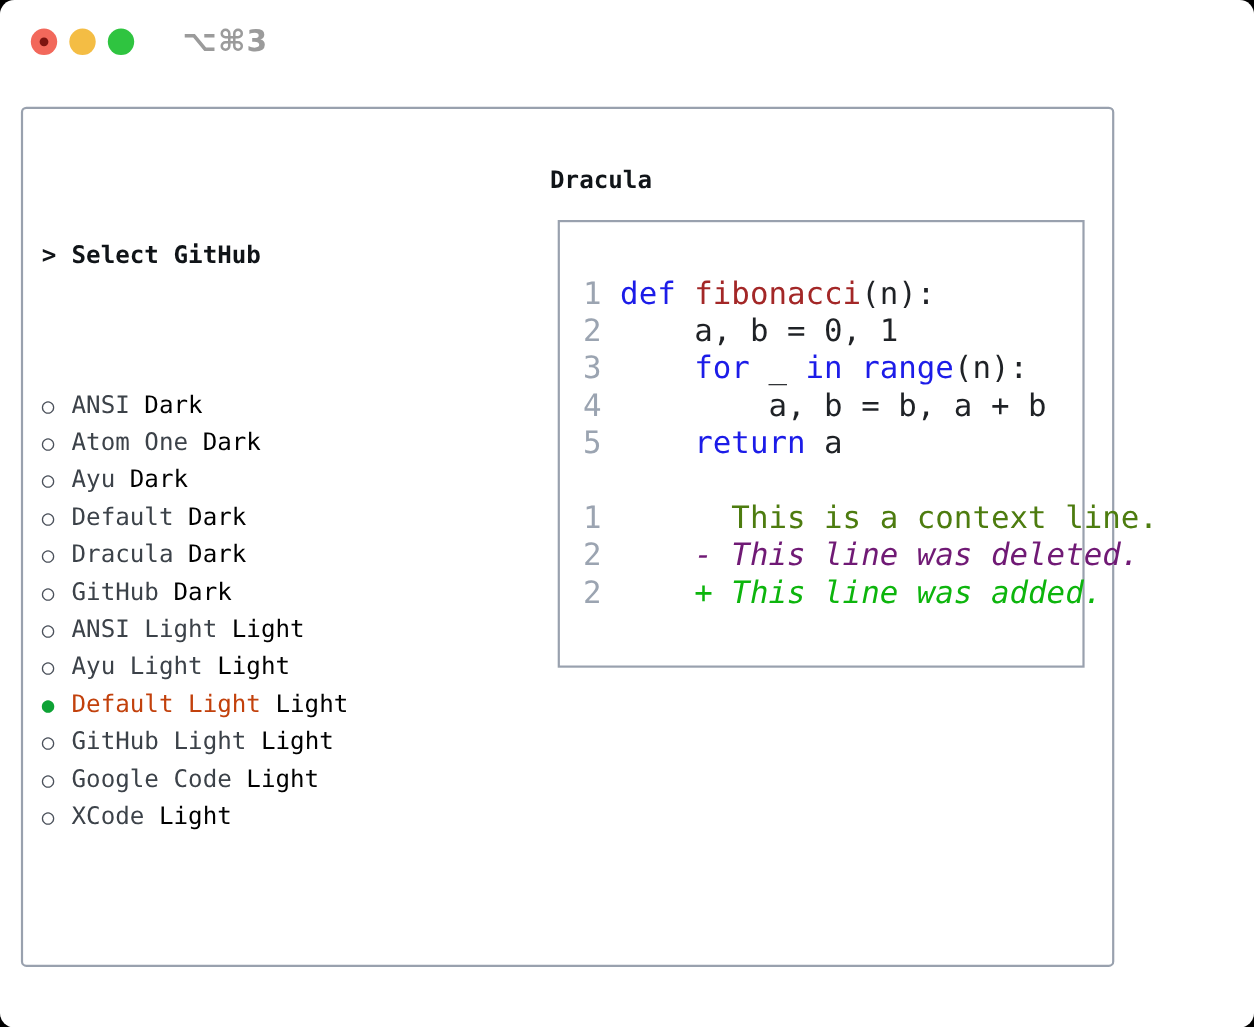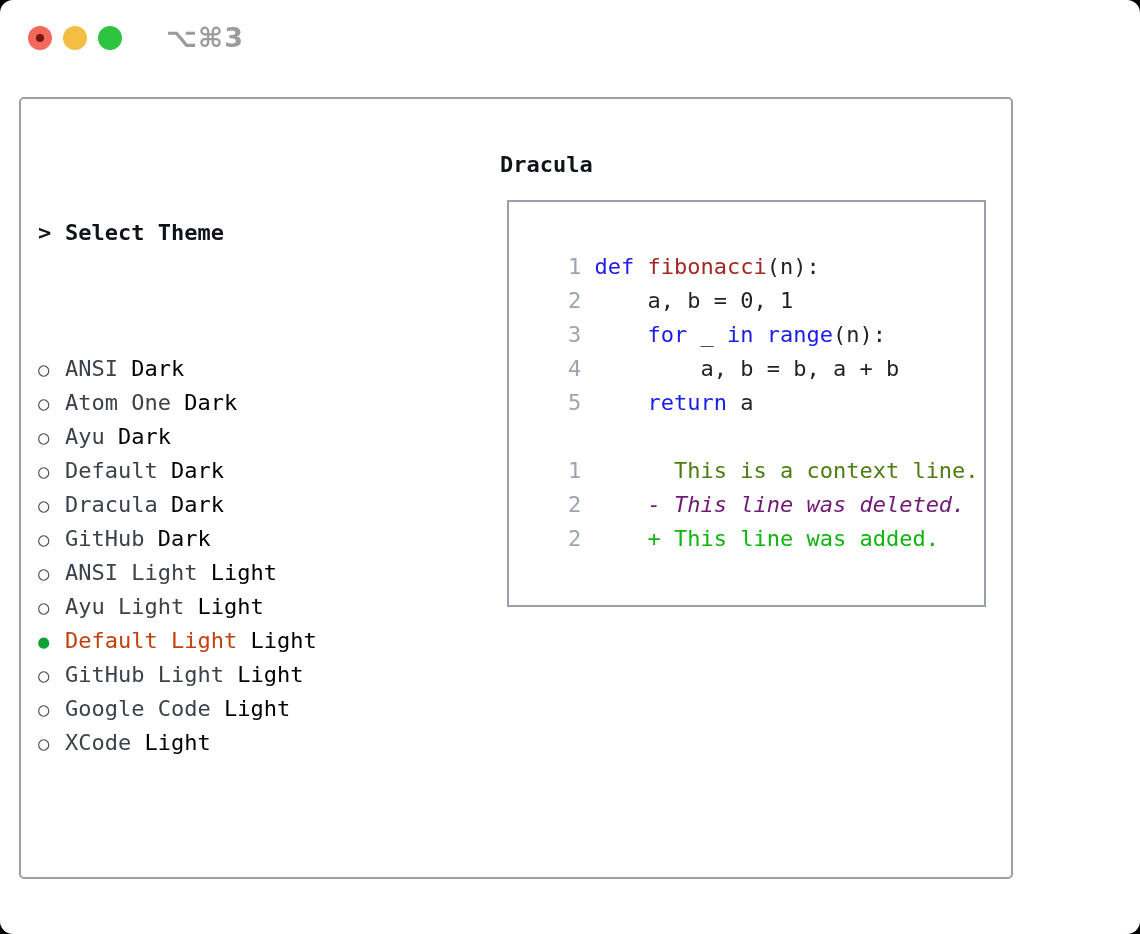--- a/index.html
+++ b/index.html
@@ -24,48 +24,48 @@
   .marker.caret{font-size:22px;font-weight:bold;color:#101418;}
   .marker.selmark{color:#0ea235;}
   .hdr{font-weight:bold;color:#101418;}
   .name{color:#3c4249;margin-top:28px;}
   .sel{color:#c2410c;}
   .dim{color:#000000;}
   .spacer{height:34px;}
   
   .preview-hdr{position:absolute;left:479px;top:49px;font-size:22px;line-height:34px;font-weight:bold;color:#101418;}
   .preview-box{position:absolute;left:486px;top:101px;width:475px;height:403px;border:2px solid #99a1ae;background:#fff;}
-  .code{position:absolute;left:21px;top:48px;font-size:22px;line-height:34px;white-space:pre;margin-left:38px;}
+  .code{position:absolute;left:21px;top:48px;font-size:28px;line-height:34px;white-space:pre;}
   .pline{height:34px;white-space:pre;}
   .ln{color:#9ba4b1;}
   .kw{color:#1c1ce8;}
   .fn{color:#a32727;}
   .pl{color:#1f2226;}
   .ctx{color:#4d7c0f;}
   .del{color:#701a75;font-style:italic;}
-  .add{color:#0db50d;}
+  .add{color:#0db50d;font-style:italic;}
 </style>
 </head>
 <body>
 
 <div class="window">
 
   <div class="titlebar">
     <span class="light light-close">
         <span class="dot"></span>
       </span>
     <span class="light light-min"></span>
     <span class="light light-max"></span>
     <span class="win-title">⌥⌘3</span>
   </div>
 
   <div class="panel">
 
     <div class="leftcol">
-      <div class="row"><span class="marker caret">&gt;</span><span class="hdr">Select Theme</span></div>
+      <div class="row"><span class="marker caret">&gt;</span><span class="hdr">Select GitHub</span></div>
 
       <div><div class="row"><span class="marker">○</span><span class="name">ANSI</span><span class="dim"> Dark</span></div><div class="row"><span class="marker">○</span><span class="name">Atom One</span><span class="dim"> Dark</span></div><div class="row"><span class="marker">○</span><span class="name">Ayu</span><span class="dim"> Dark</span></div><div class="row"><span class="marker">○</span><span class="name">Default</span><span class="dim"> Dark</span></div><div class="row"><span class="marker">○</span><span class="name">Dracula</span><span class="dim"> Dark</span></div><div class="row"><span class="marker">○</span><span class="name">GitHub</span><span class="dim"> Dark</span></div><div class="row"><span class="marker">○</span><span class="name">ANSI Light</span><span class="dim"> Light</span></div><div class="row"><span class="marker">○</span><span class="name">Ayu Light</span><span class="dim"> Light</span></div><div class="row"><span class="marker selmark">●</span><span class="sel">Default Light</span><span class="dim"> Light</span></div><div class="row"><span class="marker">○</span><span class="name">GitHub Light</span><span class="dim"> Light</span></div><div class="row"><span class="marker">○</span><span class="name">Google Code</span><span class="dim"> Light</span></div><div class="row"><span class="marker">○</span><span class="name">XCode</span><span class="dim"> Light</span></div></div>
 
       <div class="spacer"></div>
 
       
 
       
 
       

